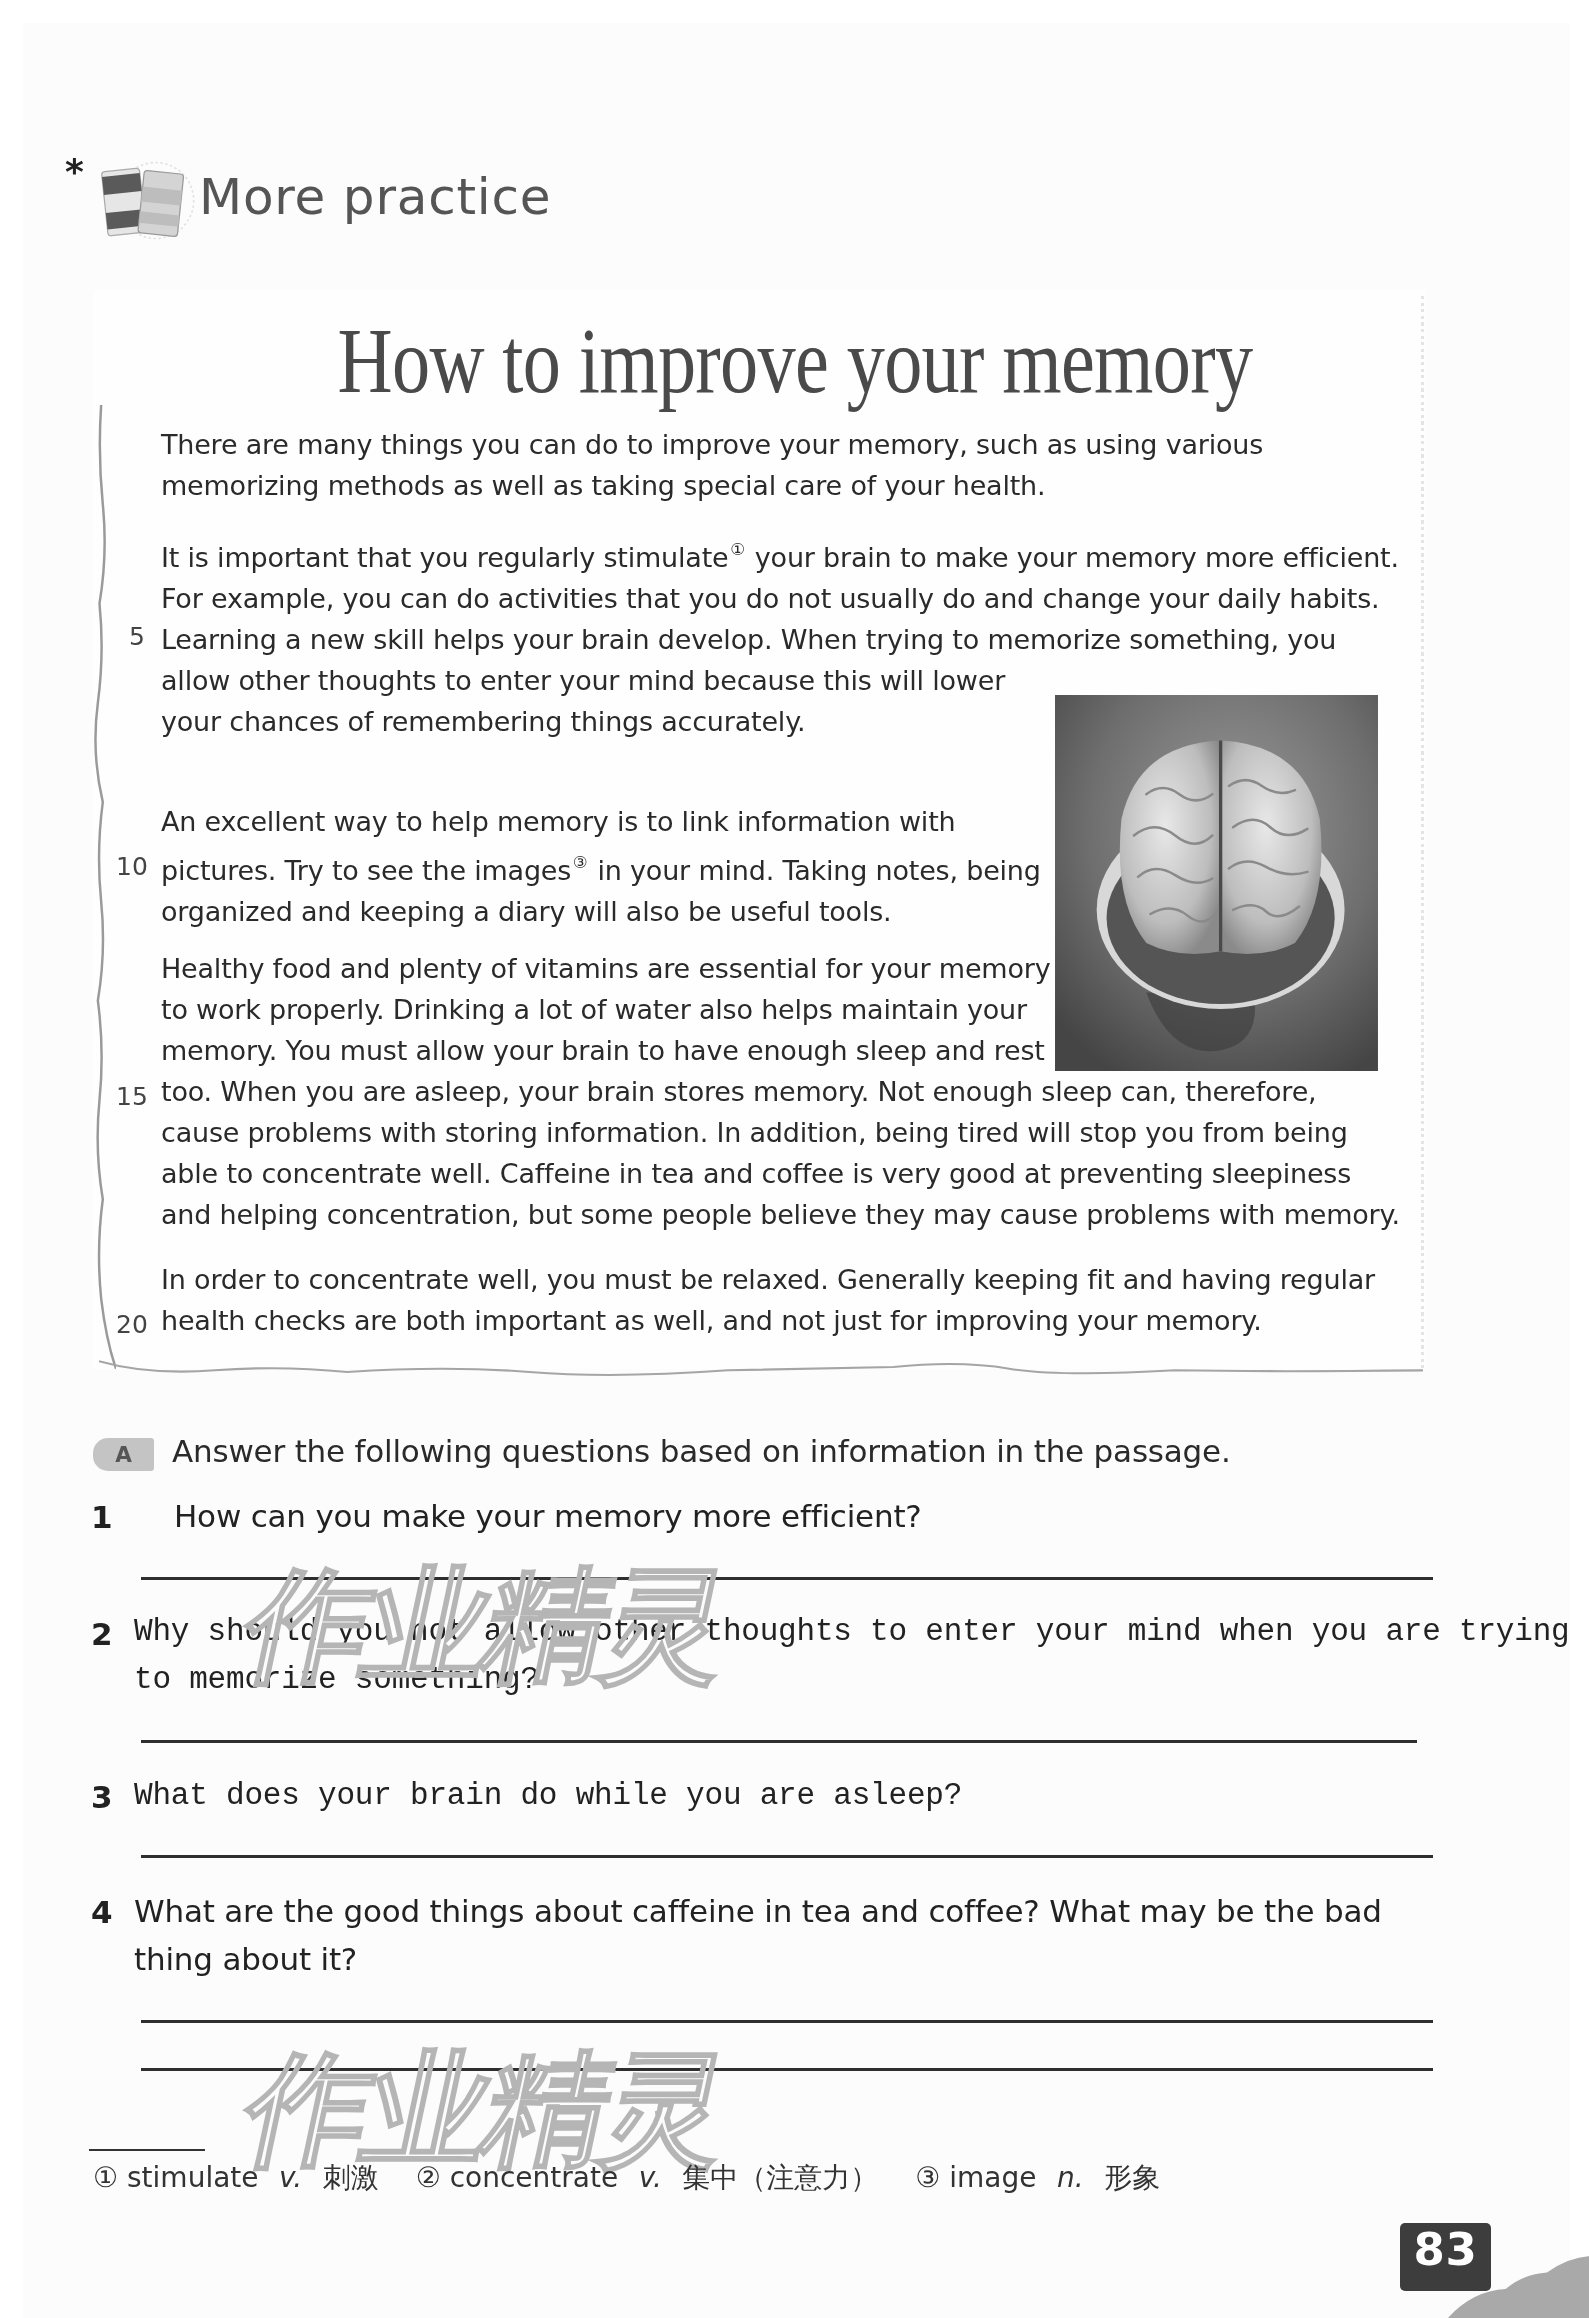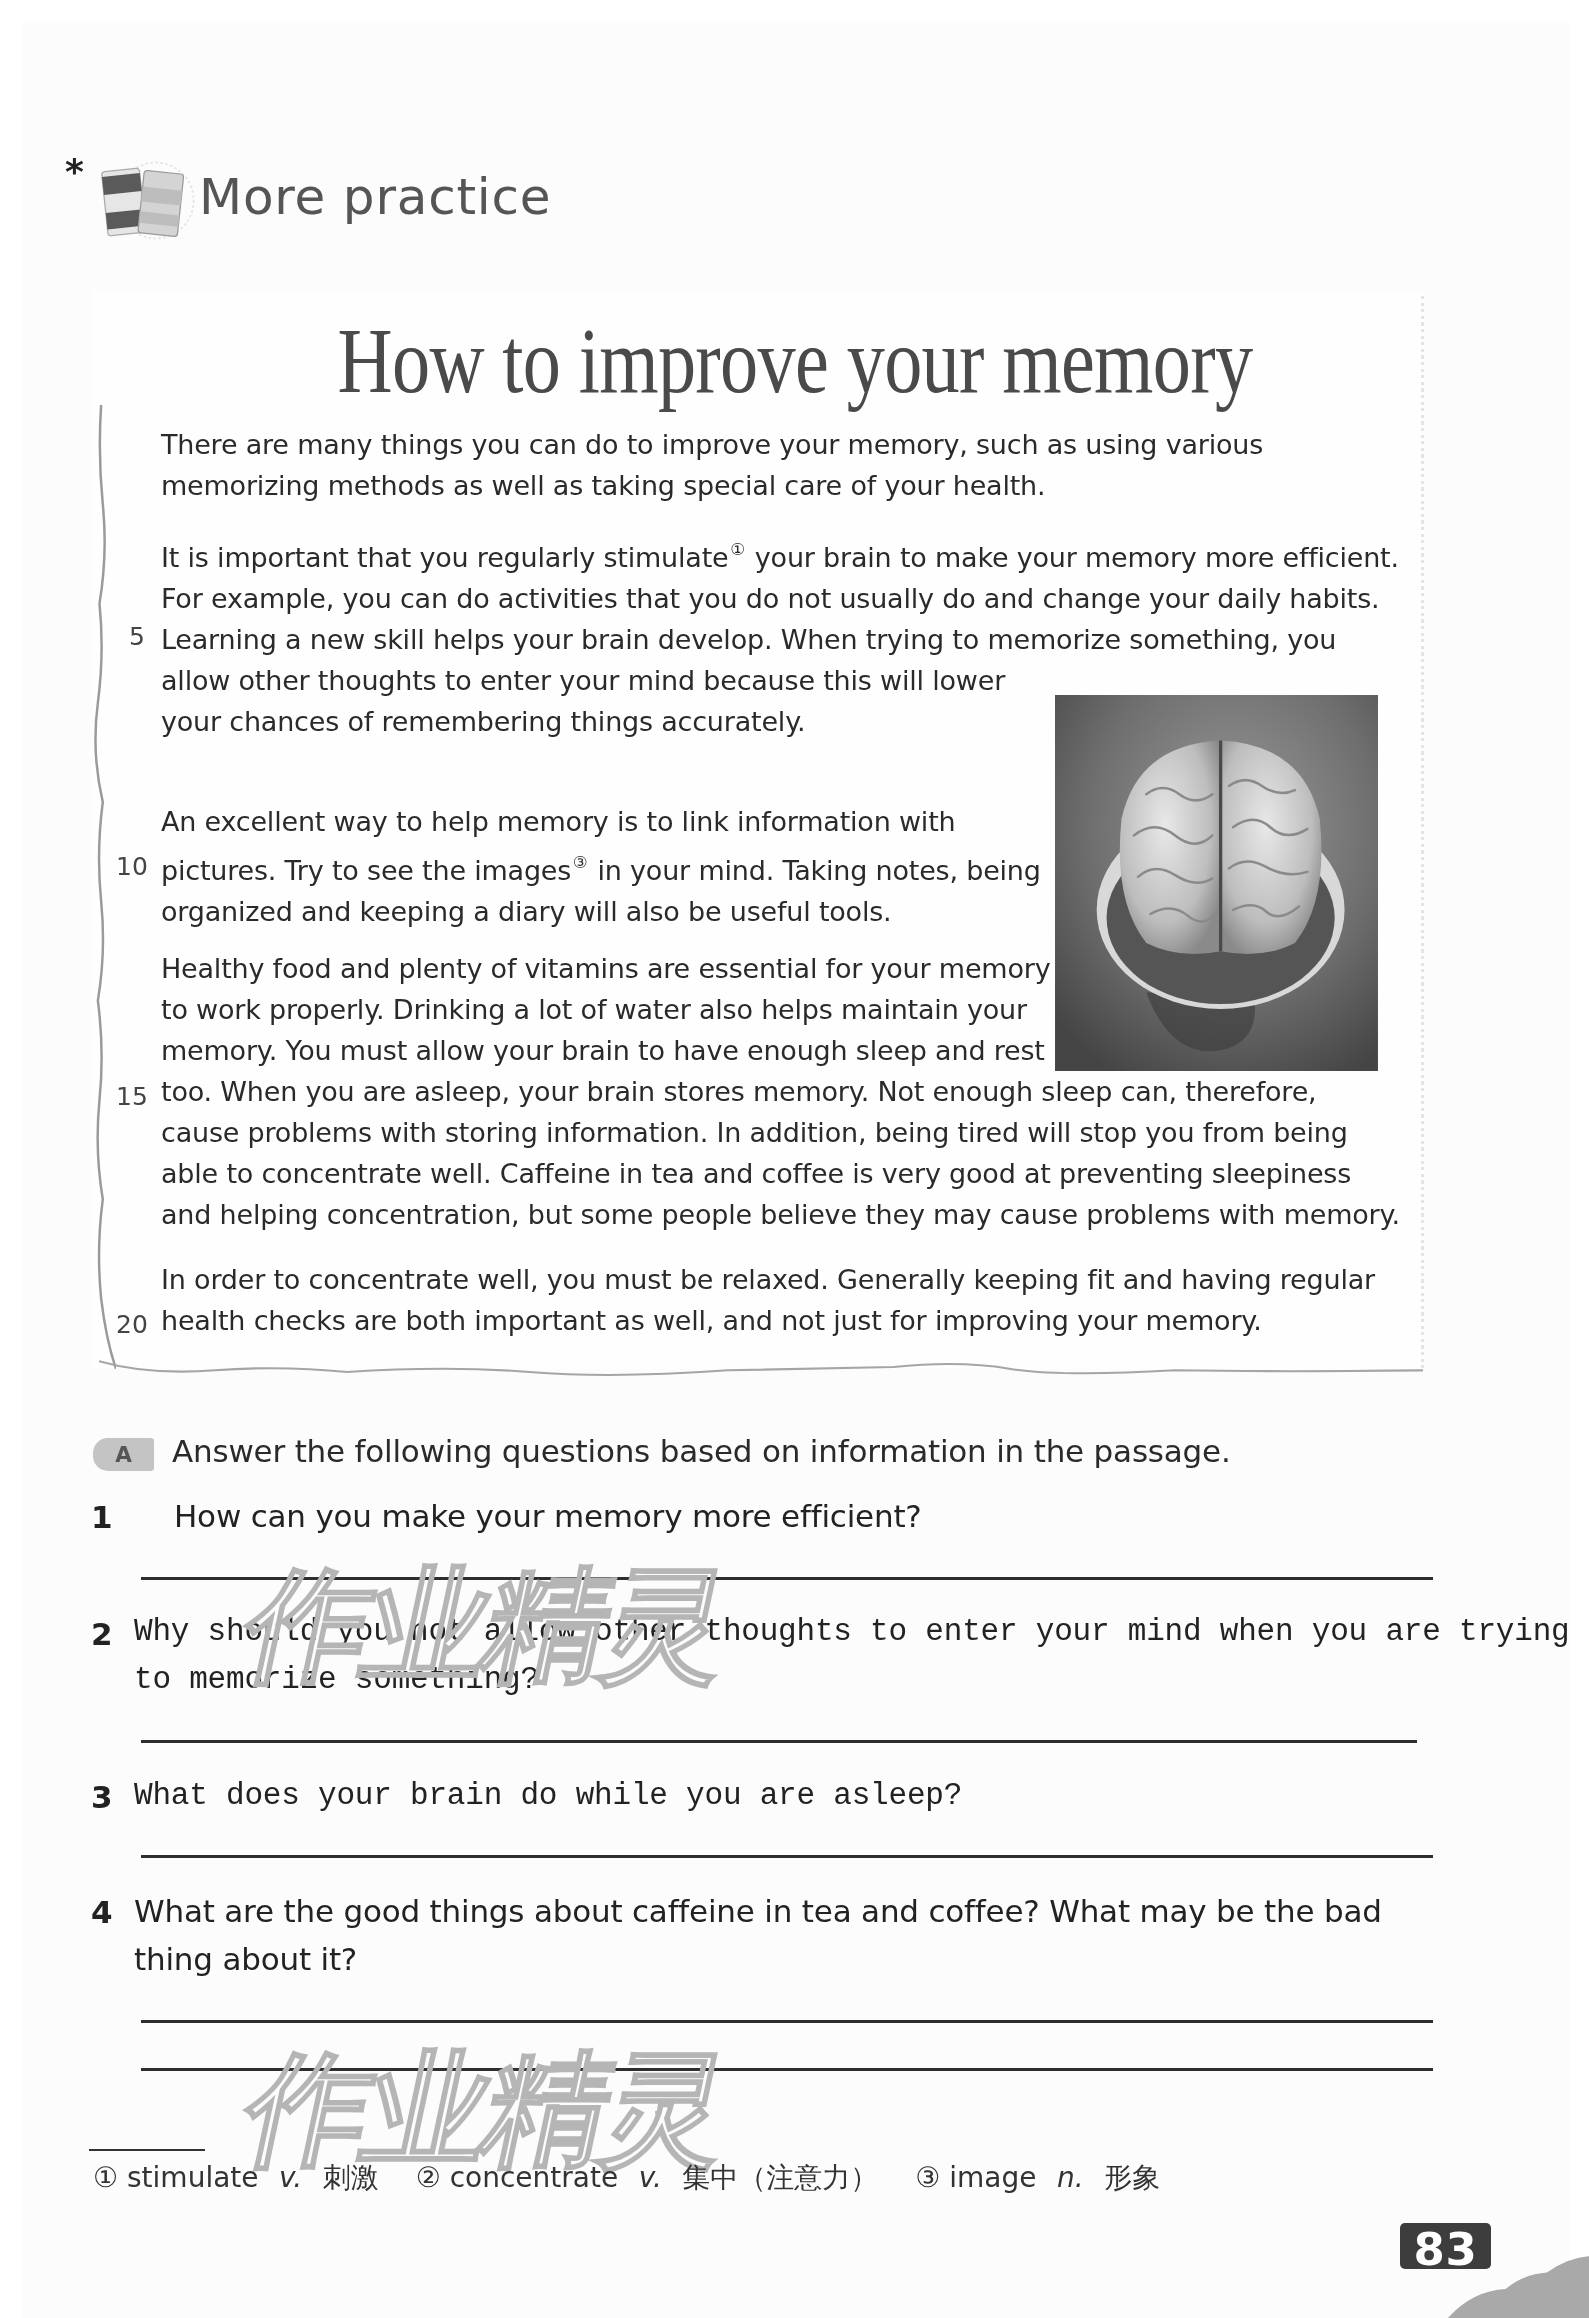--- a/index.html
+++ b/index.html
@@ -67,21 +67,21 @@
   }
   .footnotes .item { margin-right: 28px; }
   .footnotes .pos { font-style: italic; margin: 0 11.6px; }
   .watermark {
     position: absolute; font-size: 124px; font-weight: bold; color: transparent;
     -webkit-text-stroke: 1.7px #b5b5b5; letter-spacing: -5px; line-height: 1;
     transform: skewX(-12deg);
   }
   
   .page-num-badge {
-    position: absolute; left: 1400px; top: 2223px; width: 91px; height: 46px;
+    position: absolute; left: 1400px; top: 2223px; width: 91px; height: 68px;
     background: #3d3d3d; border-radius: 5px; color: #fff; font-weight: bold;
     font-size: 45px; text-align: center; line-height: 54px; letter-spacing: 0.8px;
   }
   .page-corner { position: absolute; left: 1423px; top: 2233px; width: 167px; height: 85px; }
 </style>
 </head>
 <body>
 
 <div class="page-bg"></div>
 

